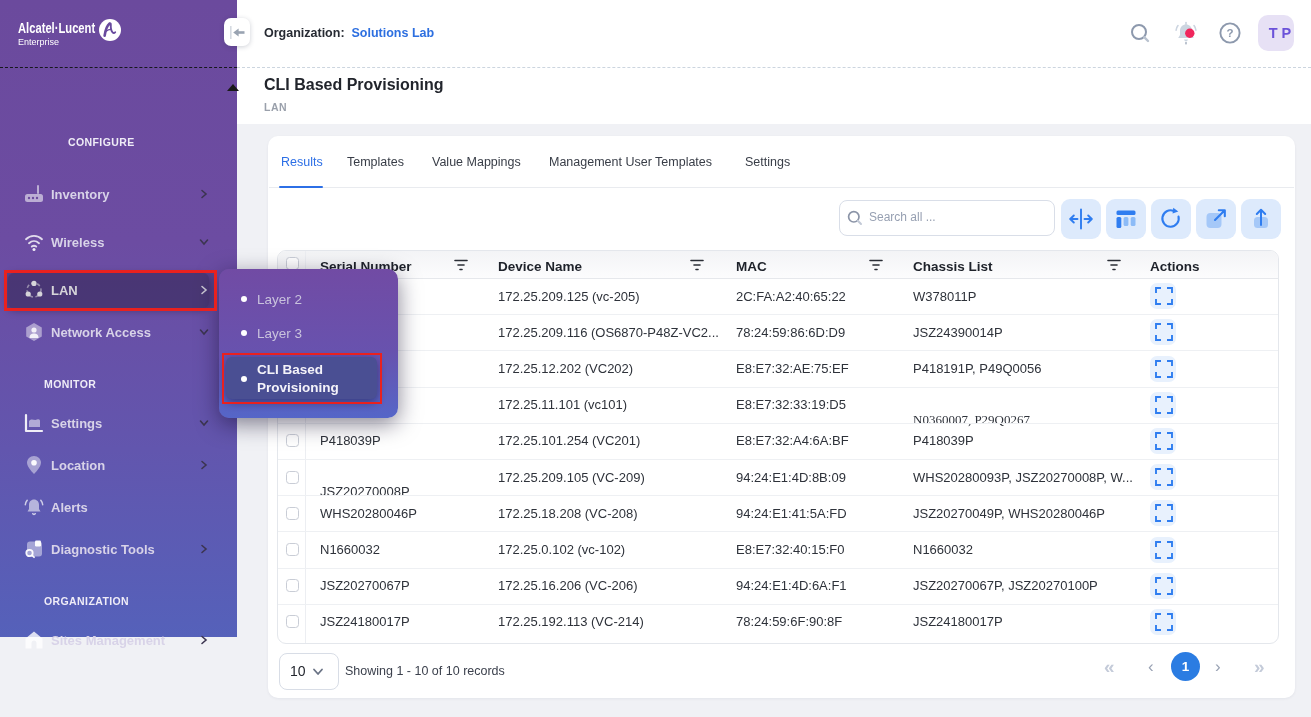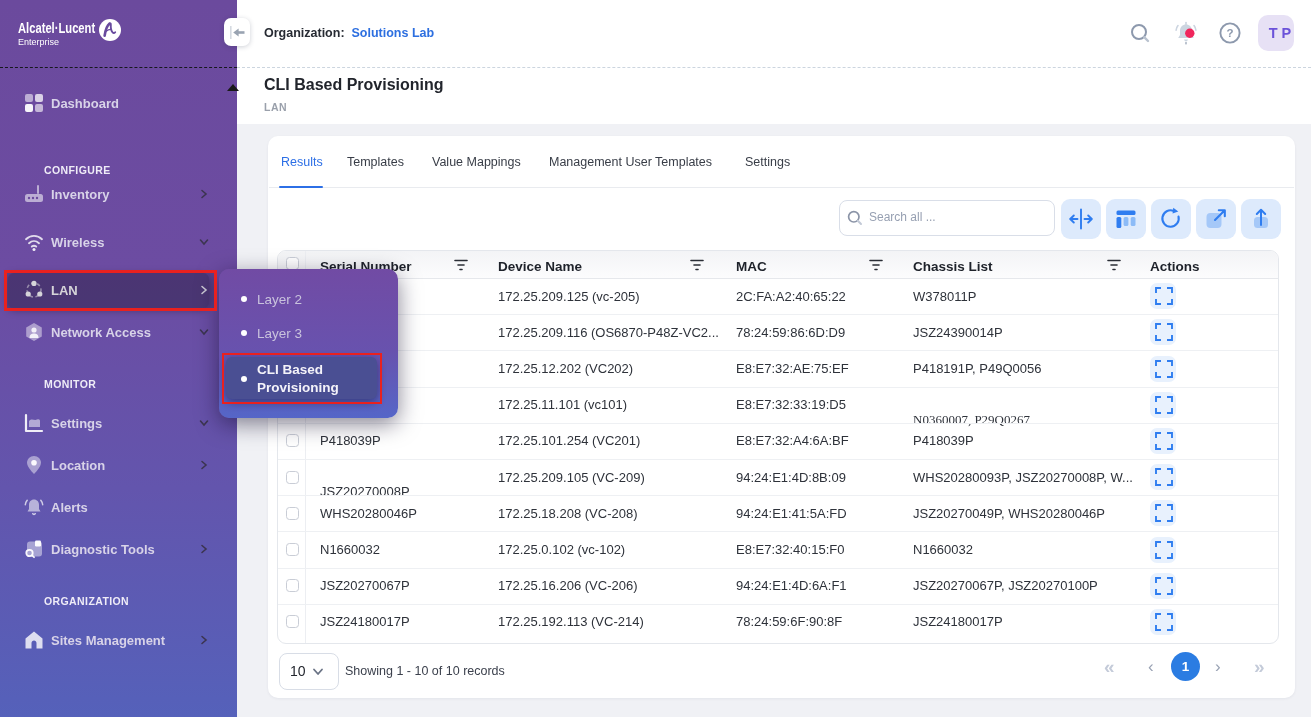--- a/index.html
+++ b/index.html
@@ -2,21 +2,21 @@
 <html><head>
 <meta charset="utf-8">
 <style>
 * { margin:0; padding:0; box-sizing:border-box; }
 html,body { width:1311px; height:717px; overflow:hidden; }
 body { font-family:"Liberation Sans", sans-serif; position:relative; background:#f0f1f5; }
 #stage { position:absolute; left:0; top:0; width:1311px; height:717px; }
 .abs { position:absolute; }
 
 
-#sidebar { left:0; top:0; width:237px; height:717px;
+#sidebar { left:0; top:0; width:237px; height:637px;
   background:linear-gradient(180deg,#6b4a9d 0%,#6c4ca2 38%,#6355ad 68%,#5561ba 100%); }
 #sbdash { left:0; top:67px; width:237px; height:0; border-top:1.6px dashed #15171c; }
 #maindash { left:237px; top:67px; width:1074px; height:0; border-top:1.4px dashed #ccd5df; }
 .mitem { position:absolute; left:0; width:237px; height:40px; }
 .mico { position:absolute; left:24px; top:50%; transform:translateY(-50%); width:20px; height:20px; }
 .mtext { position:absolute; left:51px; top:50%; transform:translateY(-50%);
   font-size:13px; font-weight:bold; color:#d8d3e8; white-space:nowrap; }
 .msec { position:absolute; left:44px; font-size:10.5px; font-weight:bold; color:#efecf7;
   letter-spacing:0.4px; white-space:nowrap; }
 .chev { position:absolute; right:28px; top:50%; transform:translateY(-50%); width:10px; height:10px; }
@@ -45,32 +45,21 @@
           <g stroke="#684a9e" fill="none" stroke-linecap="round">
             <path d="M5.6 16.8 C6.4 11.5 8.4 6.2 10.6 4.6" stroke-width="2.6"></path>
             <path d="M10.6 4.6 C11.4 4.1 11.9 4.6 11.8 5.6 C11.6 8.6 12.4 12.2 13.8 13.6 C14.5 14.3 15.6 14.1 16.2 13.3" stroke-width="1.9"></path>
             <path d="M6.8 12.6 C8.6 11 10.4 10.2 11.9 10.3" stroke-width="1.3"></path>
           </g>
         </svg>
     </div>
 
     <div class="abs" style="left:227px;top:84px;width:0;height:0;border-left:6px solid transparent;border-right:6px solid transparent;border-bottom:7px solid #1a1a1a;"></div>
 
-    <div class="mitem" style="top:83px;">
-      <svg class="mico" viewBox="0 0 20 20">
-          <g fill="#ffffff">
-            <rect x="1" y="1" width="8" height="8" rx="2" opacity="0.55"></rect>
-            <rect x="11" y="1" width="8" height="8" rx="2" opacity="0.75"></rect>
-            <rect x="1" y="11" width="8" height="8" rx="2" opacity="0.95"></rect>
-            <rect x="11" y="11" width="8" height="8" rx="2" opacity="0.6"></rect>
-          </g>
-        </svg>
-      <span class="mtext">Dashboard</span>
-    </div>
-    <div class="msec" style="top:164px;">CONFIGURE</div>
+    <div class="msec" style="top:136px;margin-left:24px;">CONFIGURE</div>
 
     <div class="mitem" style="top:174px;">
       <svg class="mico" viewBox="0 0 20 20">
           <g fill="#ffffff" opacity="0.55">
             <rect x="1" y="10" width="18" height="8" rx="2.5"></rect>
             <rect x="13" y="1" width="2" height="9" rx="1"></rect>
             <circle cx="5" cy="14" r="1.2" fill="#6b4a9d"></circle>
             <circle cx="9" cy="14" r="1.2" fill="#6b4a9d"></circle>
             <circle cx="13" cy="14" r="1.2" fill="#6b4a9d"></circle>
           </g>

